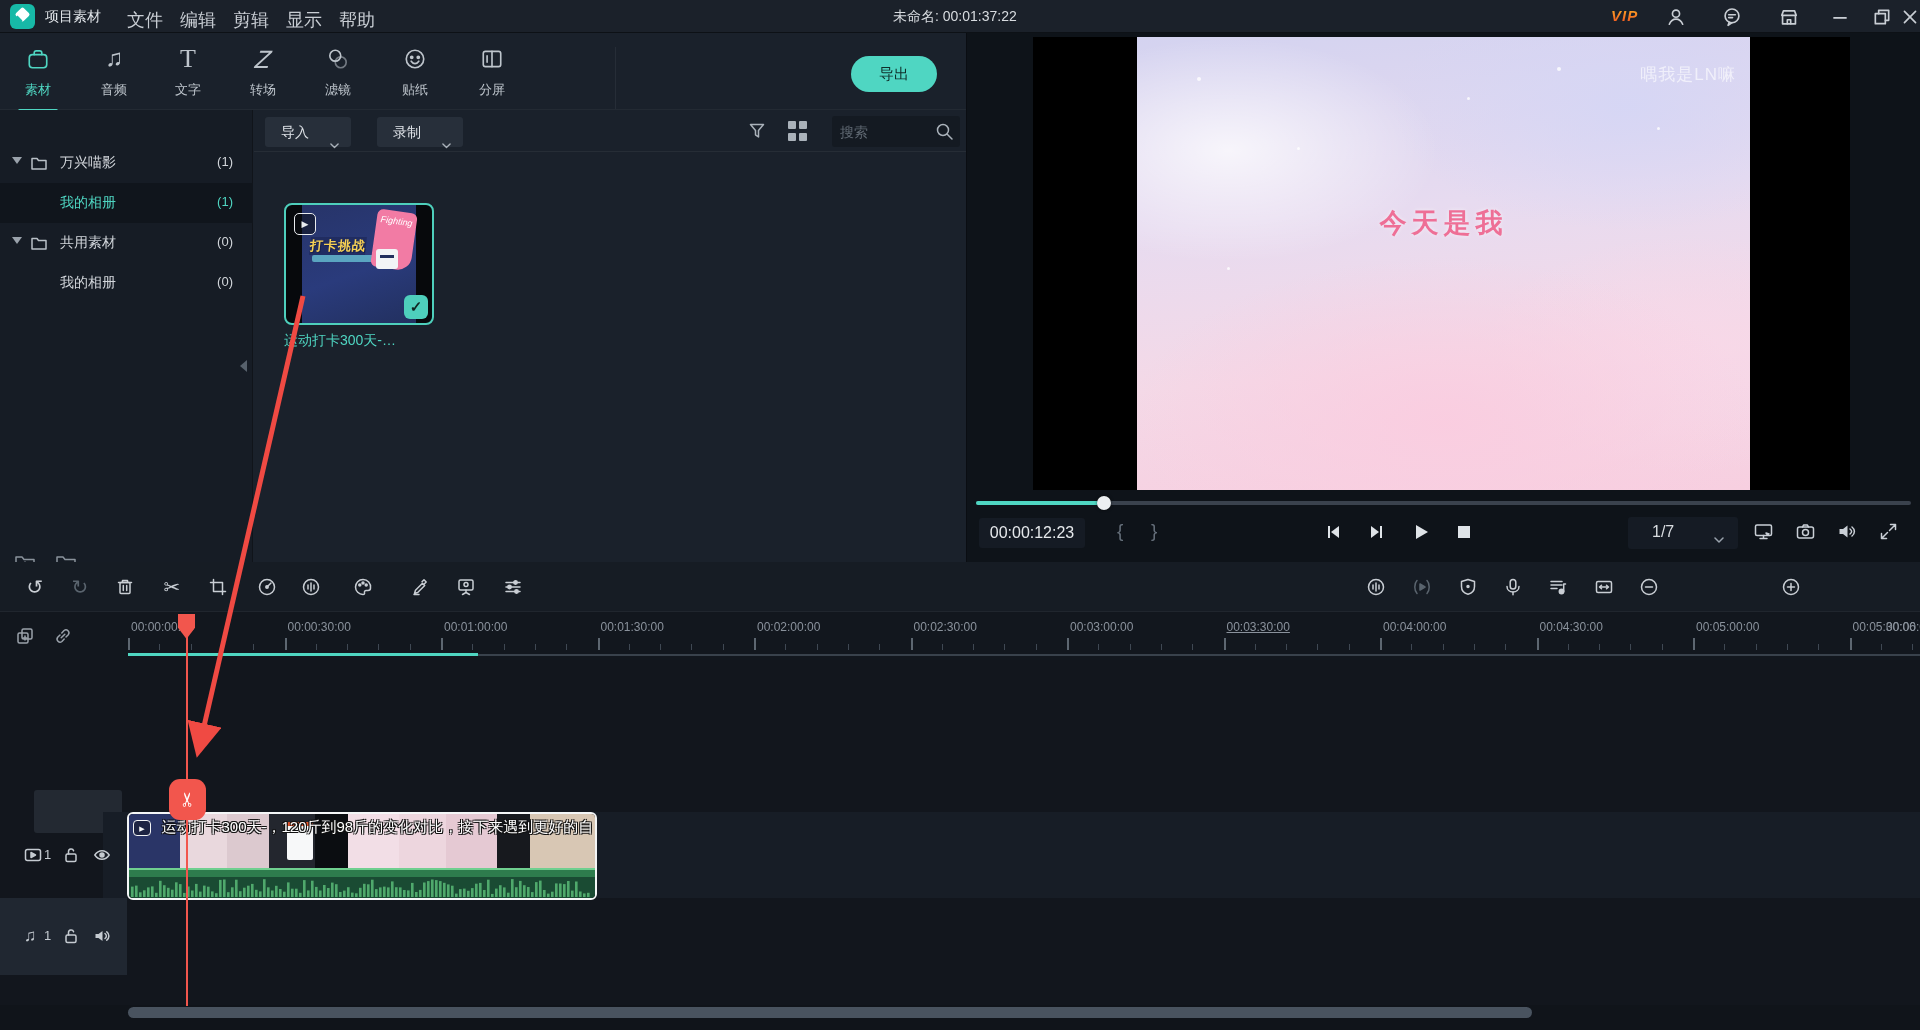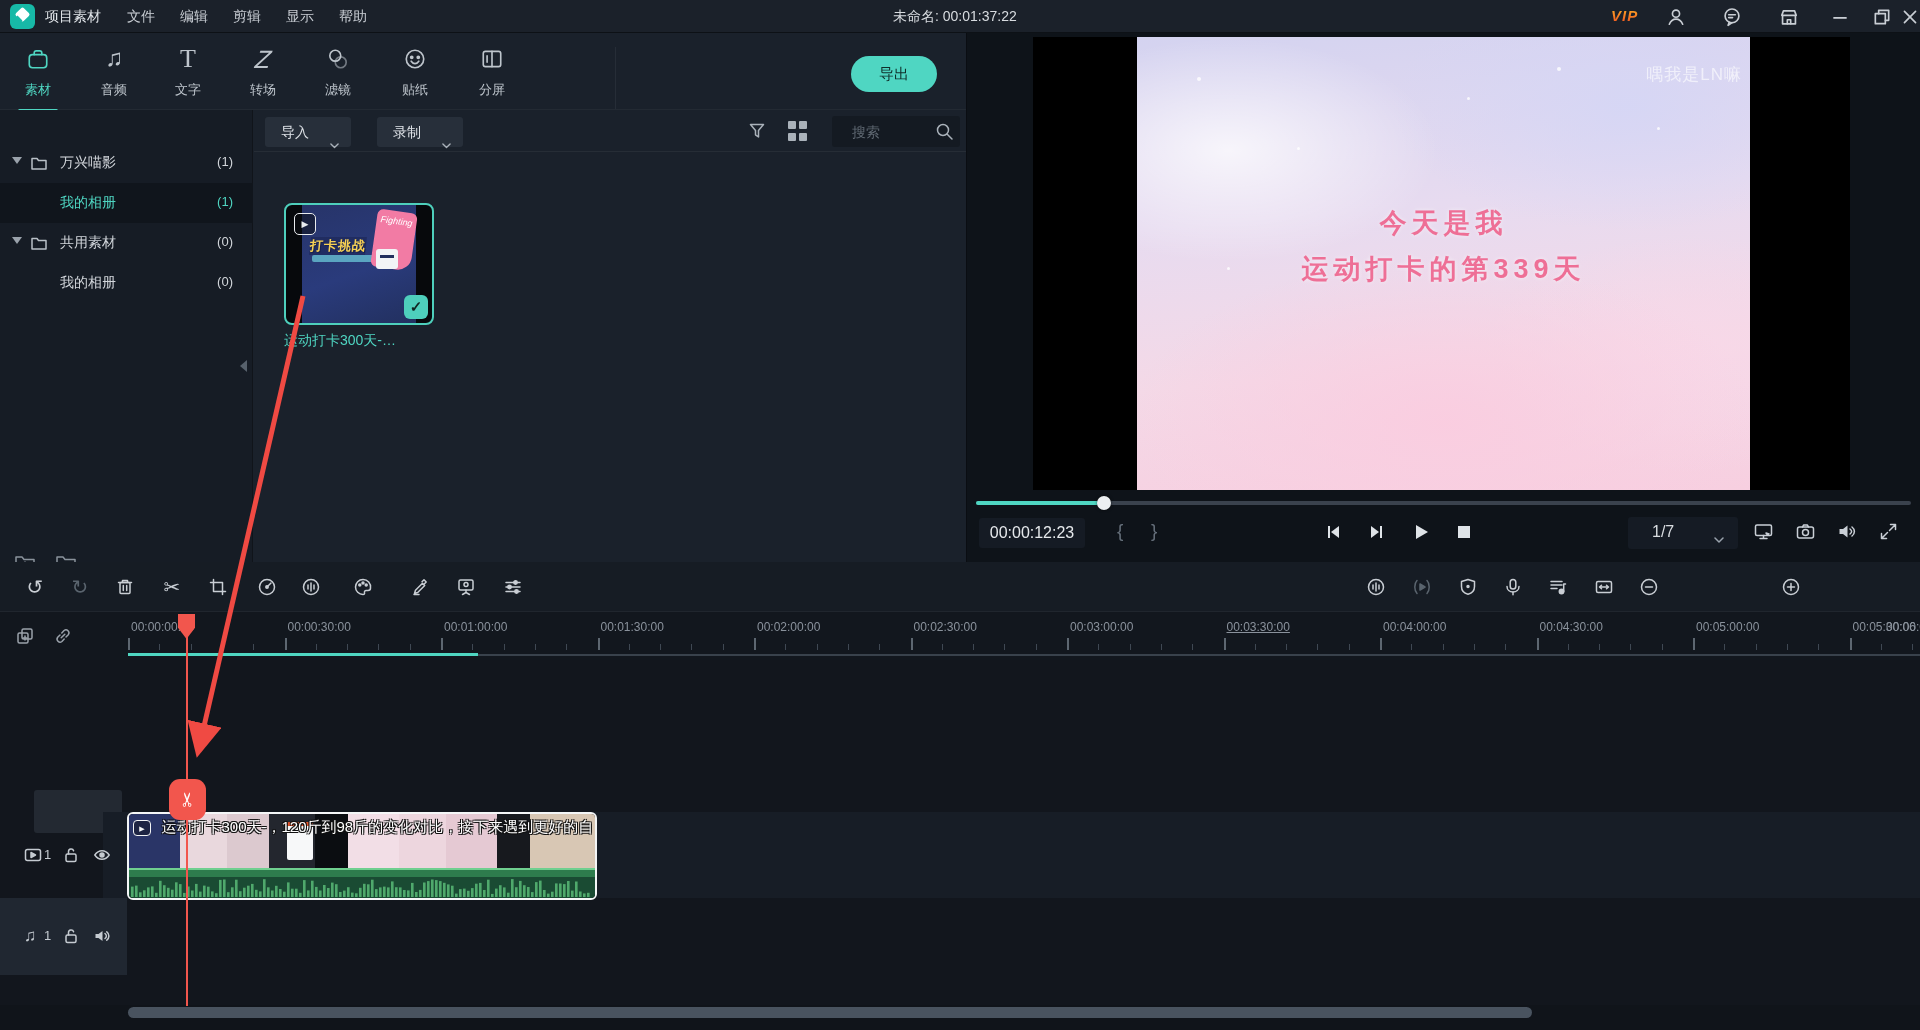--- a/index.html
+++ b/index.html
@@ -10,21 +10,21 @@
   
   #titlebar { position:absolute; left:0; top:0; width:1920px; height:33px;
     background:#1B212A; border-bottom:1px solid #0d1116; color:#C9CED4; }
   #logo { position:absolute; left:10px; top:4px; width:25px; height:25px; border-radius:6px;
     background:#17B9A7; }
   #logo .diamond { position:absolute; left:7px; top:5px; width:11px; height:11px;
     background:#fff; transform:rotate(45deg); border-radius:2px; }
   #logo .notch { position:absolute; left:4px; top:13px; width:7px; height:7px;
     background:#17B9A7; transform:rotate(45deg); }
   .app-name { position:absolute; left:45px; top:8px; font-size:14px; color:#E2E6EA; }
-  .menu-item { position:absolute; top:8px; font-size:14px; color:#C9CED4; cursor:default; }
+  .menu-item { position:absolute; top:8px; font-size:18px; color:#C9CED4; cursor:default; }
   #win-title { position:absolute; left:893px; top:8px; font-size:14px; color:#D8DCE0; }
   .vip-title { position:absolute; left:1611px; top:7px; font-size:15px; font-weight:bold;
     font-style:italic; background:linear-gradient(180deg,#ffb327,#f0501f);
     -webkit-background-clip:text; background-clip:text; color:transparent; letter-spacing:1px; }
   .tb-icon { position:absolute; top:7px; width:20px; height:20px; color:#C9CED4; }
   .tb-icon svg { width:100%; height:100%; }
 
   svg.st { fill:none; stroke:currentColor; stroke-width:1.5; stroke-linecap:round; stroke-linejoin:round; }
 
   
@@ -65,21 +65,21 @@
   .drop-btn { position:absolute; top:7px; width:86px; height:30px; background:#272F3A; border-radius:3px;
     color:#DFE3E8; font-size:14px; text-align:left; line-height:30px; padding-left:16px; }
   .drop-btn .chev { position:absolute; right:12px; top:12px; width:9px; height:6px; color:#AAB2BA; }
   .mt-icon { position:absolute; top:11px; width:20px; height:20px; color:#AAB2BA; }
   .mt-icon svg { width:20px; height:20px; }
   #grid-icon { display:grid; grid-template-columns:8px 8px; grid-gap:3px; padding-top:0; }
   #grid-icon span { width:8px; height:8px; background:#AAB2BA; border-radius:1px; }
   #search-box { position:absolute; left:578px; top:6px; width:128px; height:31px; background:#141A22;
     border-radius:3px; }
   #search-box input { position:absolute; left:8px; top:0; width:90px; height:31px; background:transparent;
-    border:none; outline:none; color:#ec4899; font-size:14px; font-family:"Liberation Sans",sans-serif;margin-left:12px; }
+    border:none; outline:none; color:#ec4899; font-size:14px; font-family:"Liberation Sans",sans-serif; }
   #search-box input::placeholder { color:#5F6872; }
   #search-icon { position:absolute; right:6px; top:6px; width:19px; height:19px; color:#AAB2BA; }
   #search-icon svg { width:19px; height:19px; }
 
   #media-item { position:absolute; left:30px; top:93px; width:150px; height:122px; border:2px solid #4ECFBC;
     border-radius:8px; background:#07090C; overflow:hidden; }
   #thumb-img { position:absolute; left:16px; top:0; width:114px; height:118px;
     background:linear-gradient(160deg,#273469 0%, #2A3B7C 55%, #22305F 100%); }
   #thumb-title { position:absolute; left:8px; top:32px; font-size:13px; font-weight:bold; color:#F7D154;
     background:rgba(20,28,70,.4); transform:skewX(-6deg); letter-spacing:1px; text-shadow:1px 1px 0 #19224d; }
@@ -101,21 +101,21 @@
     border-left:1px solid #0A0D12; }
   #canvas { position:absolute; left:66px; top:4px; width:817px; height:453px; background:#000; }
   #video { position:absolute; left:104px; top:0; width:613px; height:453px; overflow:hidden;
     background:
       radial-gradient(ellipse 300px 160px at 15% 25%, rgba(255,255,255,.75), transparent 70%),
       radial-gradient(ellipse 340px 180px at 80% 15%, rgba(213,214,245,.9), transparent 70%),
       radial-gradient(ellipse 420px 220px at 50% 85%, rgba(250,205,224,.95), transparent 75%),
       radial-gradient(ellipse 300px 170px at 90% 70%, rgba(248,216,232,.9), transparent 70%),
       linear-gradient(175deg,#D4D3F0 0%, #E7DBF0 38%, #F4D9E7 70%, #F7CFE0 100%); }
   .star { position:absolute; background:#fff; border-radius:50%; opacity:.8; }
-  #watermark { position:absolute; right:8px; top:26px; font-size:17px; color:rgba(255,255,255,.62);
+  #watermark { position:absolute; right:14px; top:26px; font-size:17px; color:rgba(255,255,255,.62);
     letter-spacing:1px; }
   .caption { position:absolute; width:100%; text-align:center; font-weight:bold; color:#EE6F96;
     letter-spacing:5px; text-shadow:0 0 4px rgba(255,255,255,.6); }
   #caption1 { top:168px; font-size:27px; }
   #caption2 { top:214px; font-size:27px; }
 
   #seekbar { position:absolute; left:9px; top:468px; width:935px; height:4px; background:#3A424D; border-radius:2px; }
   #seekbar-fill { position:absolute; left:0; top:0; width:128px; height:4px; background:#4FD6C2; border-radius:2px; }
   #seek-handle { position:absolute; left:130px; top:463px; width:14px; height:14px; border-radius:50%;
     background:#ECEFF1; box-shadow:0 0 3px rgba(0,0,0,.6); }
@@ -384,21 +384,20 @@
     <div id="canvas">
       <div id="video">
         <span class="star" style="left:60px;top:40px;width:4px;height:4px"></span>
         <span class="star" style="left:160px;top:110px;width:3px;height:3px"></span>
         <span class="star" style="left:420px;top:30px;width:4px;height:4px"></span>
         <span class="star" style="left:520px;top:90px;width:3px;height:3px"></span>
         <span class="star" style="left:330px;top:60px;width:3px;height:3px"></span>
         <span class="star" style="left:90px;top:230px;width:3px;height:3px"></span>
         <span id="watermark">喁我是LN嘛</span>
         <div id="caption1" class="caption">今天是我</div>
-        <div id="caption2" class="caption">运动打卡的第339天</div>
       </div>
     </div>
 
     <div id="seekbar">
         <div id="seekbar-fill"></div>
       </div>
     <div id="seek-handle"></div>
 
     <div id="timecode-box">00:00:12:23</div>
     <span class="brace" style="left:150px">{</span>

